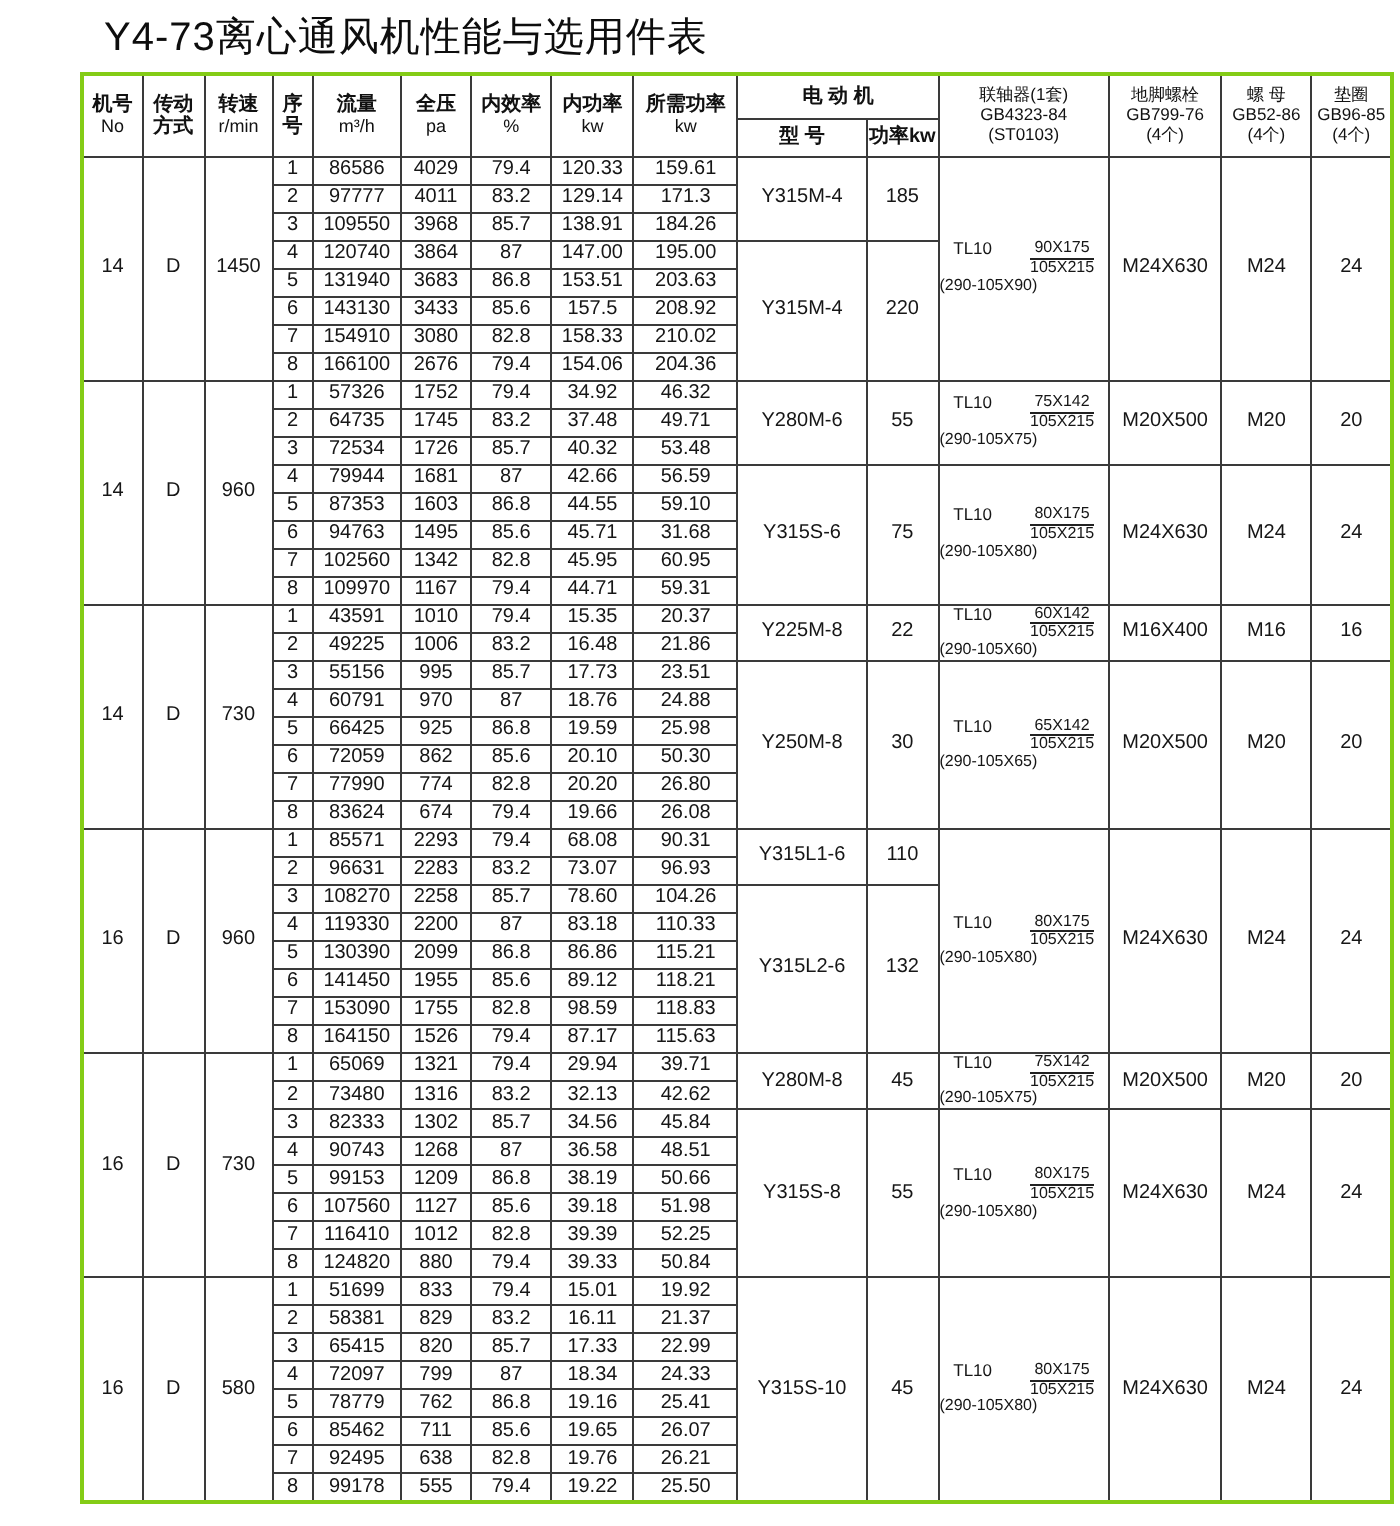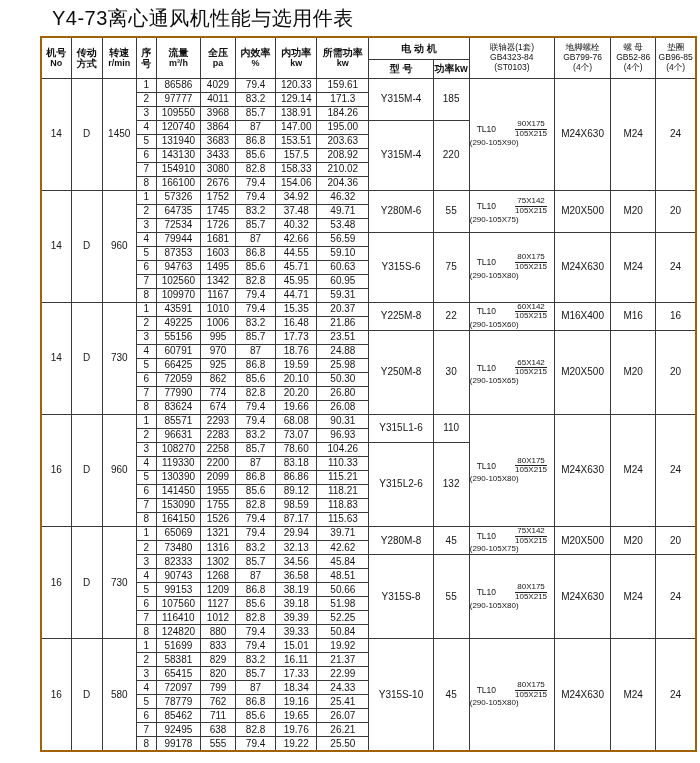--- a/index.html
+++ b/index.html
@@ -1,29 +1,29 @@
 <!DOCTYPE html>
 <html><head>
 <meta charset="utf-8">
 <style>
   *{margin:0;padding:0;box-sizing:border-box}
   html,body{width:700px;height:763px;background:#ffffff;overflow:hidden}
   body{font-family:"Liberation Sans","DejaVu Sans",sans-serif;color:#141414;position:relative}
   .page-title{position:absolute;left:52px;top:5px;font-size:20px;font-weight:normal;letter-spacing:0.5px;color:#0d0d0d;white-space:nowrap}
-  table.perf{position:absolute;left:40px;top:36px;border-collapse:collapse;table-layout:fixed;width:657px;border:2px solid #a16207}
+  table.perf{position:absolute;left:40px;top:36px;border-collapse:collapse;table-layout:fixed;width:657px;border:2px solid #84cc16}
   th,td{border:1px solid #3a3a3a;text-align:center;vertical-align:middle;padding:0;overflow:hidden;font-weight:normal}
   thead th{font-size:10px;line-height:1.12;font-weight:bold;color:#111}
-  thead .unit{font-size:9px;font-weight:bold}
+  thead .unit{font-size:9px;font-weight:normal}
   thead th.gb div{font-size:8.5px;line-height:1.15;font-weight:normal;white-space:nowrap}
   thead tr.h1{height:22px}
   thead tr.h2{height:19px}
   tbody tr{height:14px}
   tbody td{font-size:10px;line-height:1;color:#161616;white-space:nowrap}
   td.cpl-cell{font-size:8px}
-  .cpl{display:flex;align-items:center;justify-content:center;gap:19px;line-height:1.05}
+  .cpl{display:flex;align-items:flex-start;justify-content:center;gap:19px;line-height:1.05}
   .cpl-tl{font-size:8.5px}
   .frac{display:inline-block;text-align:center}
   .frac .fr-n{display:block;border-bottom:1px solid #222;padding:0 1px;font-size:8px;line-height:1.1}
   .frac .fr-d{display:block;font-size:8px;line-height:1.1}
   .cp-note{font-size:8px;line-height:1.1;text-align:left;white-space:nowrap}
 </style>
 </head>
 <body>
 
 <div class="page-title">Y4-73离心通风机性能与选用件表</div>
@@ -268,21 +268,21 @@
         <td>86.8</td>
         <td>44.55</td>
         <td>59.10</td>
       </tr>
       <tr>
         <td>6</td>
         <td>94763</td>
         <td>1495</td>
         <td>85.6</td>
         <td>45.71</td>
-        <td>60.63</td>
+        <td>31.68</td>
       </tr>
       <tr>
         <td>7</td>
         <td>102560</td>
         <td>1342</td>
         <td>82.8</td>
         <td>45.95</td>
         <td>60.95</td>
       </tr>
       <tr>

